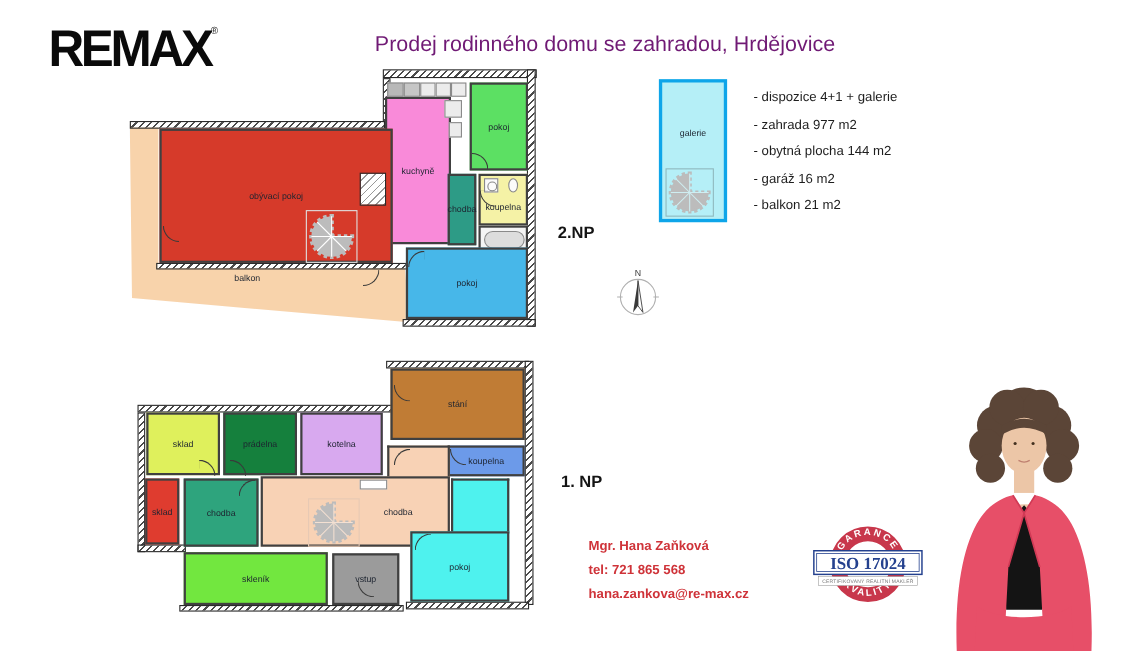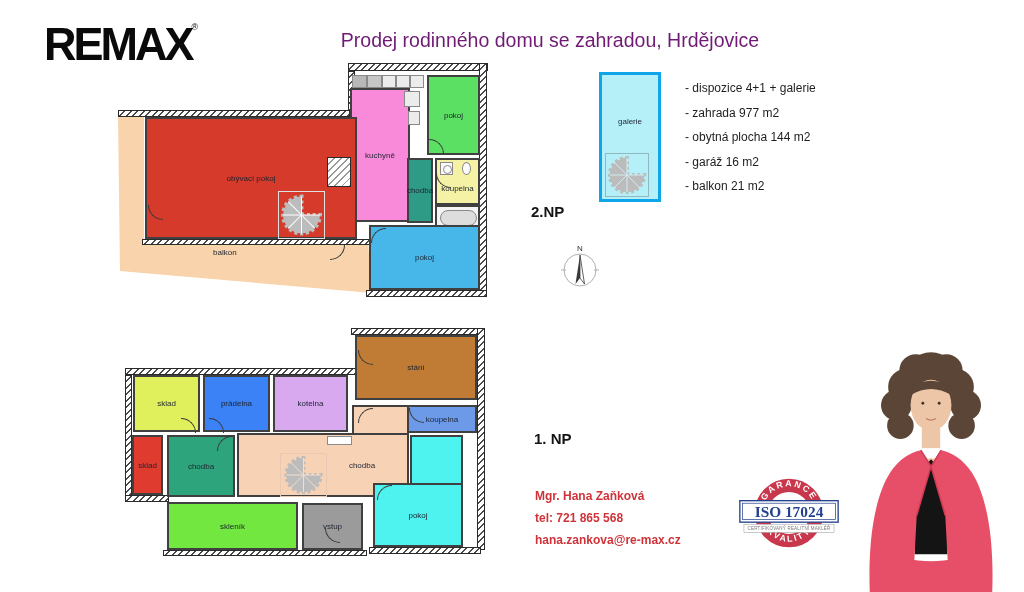--- a/index.html
+++ b/index.html
@@ -26,21 +26,21 @@
          background:repeating-linear-gradient(135deg,#ffffff 0 3.2px,#4a4a4a 3.2px 4.6px);}
   .door{position:absolute;width:14px;height:14px;border-left:1.5px solid #3a3a3a;
         border-bottom:1.5px solid #3a3a3a;border-bottom-left-radius:100%;}
   .stairbox{position:absolute;border:1px solid #e0e0e0;box-sizing:border-box;}
   .stairbox svg{width:100%;height:100%;display:block;}
   .balkon{position:absolute;left:0;top:47px;width:258px;height:190px;
           clip-path:polygon(0px 3px,26px 3px,26px 131px,250px 131px,254px 183px,2px 161px);
           filter:drop-shadow(1px 0 0 #555) drop-shadow(-1px 0 0 #555)
                  drop-shadow(0 1px 0 #555) drop-shadow(0 -1px 0 #555);}
   .balkon span{position:absolute;left:95px;top:138px;font-size:8px;color:#1d2430;}
-  .floor-label{position:absolute;font-size:15px;font-weight:700;color:#141414;margin-left:24px;}
+  .floor-label{position:absolute;font-size:15px;font-weight:700;color:#141414;}
   .counter{position:absolute;border:1px solid #8a8a8a;box-sizing:border-box;background:#ececec;}
   .fixture{position:absolute;border:1px solid #8a8a8a;box-sizing:border-box;background:#fbfbfb;}
 
   
   .galerie{position:absolute;left:599px;top:72px;width:62px;height:130px;
            border:3px solid #0ea5e9;box-sizing:border-box;}
   .galerie .glabel{position:absolute;left:0;right:0;top:42px;text-align:center;
                    font-size:8px;color:#1d2430;}
   .galerie .stairbox{left:3px;bottom:2px;width:44px;height:44px;border-color:#8fb9be;}
 
@@ -180,21 +180,21 @@
   <div class="hatch" style="left:0;top:167px;width:44px;height:7px"></div>
   <div class="hatch" style="left:38px;top:222px;width:204px;height:6px"></div>
   <div class="hatch" style="left:244px;top:219px;width:112px;height:7px"></div>
 
   <div class="room" style="left: 230px; top: 7px; width: 122px; height: 65px; background-color: rgb(192, 124, 53);">
     <span>stání</span>
   </div>
   <div class="room" style="left: 8px; top: 47px; width: 67px; height: 57px; background-color: rgb(223, 240, 92);">
     <span>sklad</span>
   </div>
-  <div class="room" style="left: 78px; top: 47px; width: 67px; height: 57px; background-color: #3b82f6;">
+  <div class="room" style="left: 78px; top: 47px; width: 67px; height: 57px; background-color: #15803d;">
     <span>prádelna</span>
   </div>
   <div class="room" style="left: 148px; top: 47px; width: 75px; height: 57px; background-color: rgb(216, 169, 239);">
     <span>kotelna</span>
   </div>
   <div class="room" style="left: 282px; top: 77px; width: 70px; height: 28px; background-color: rgb(108, 154, 233);">
     <span>koupelna</span>
   </div>
   <div class="room" style="left: 7px; top: 107px; width: 31px; height: 60px; background-color: rgb(223, 60, 47);">
     <span>sklad</span>

